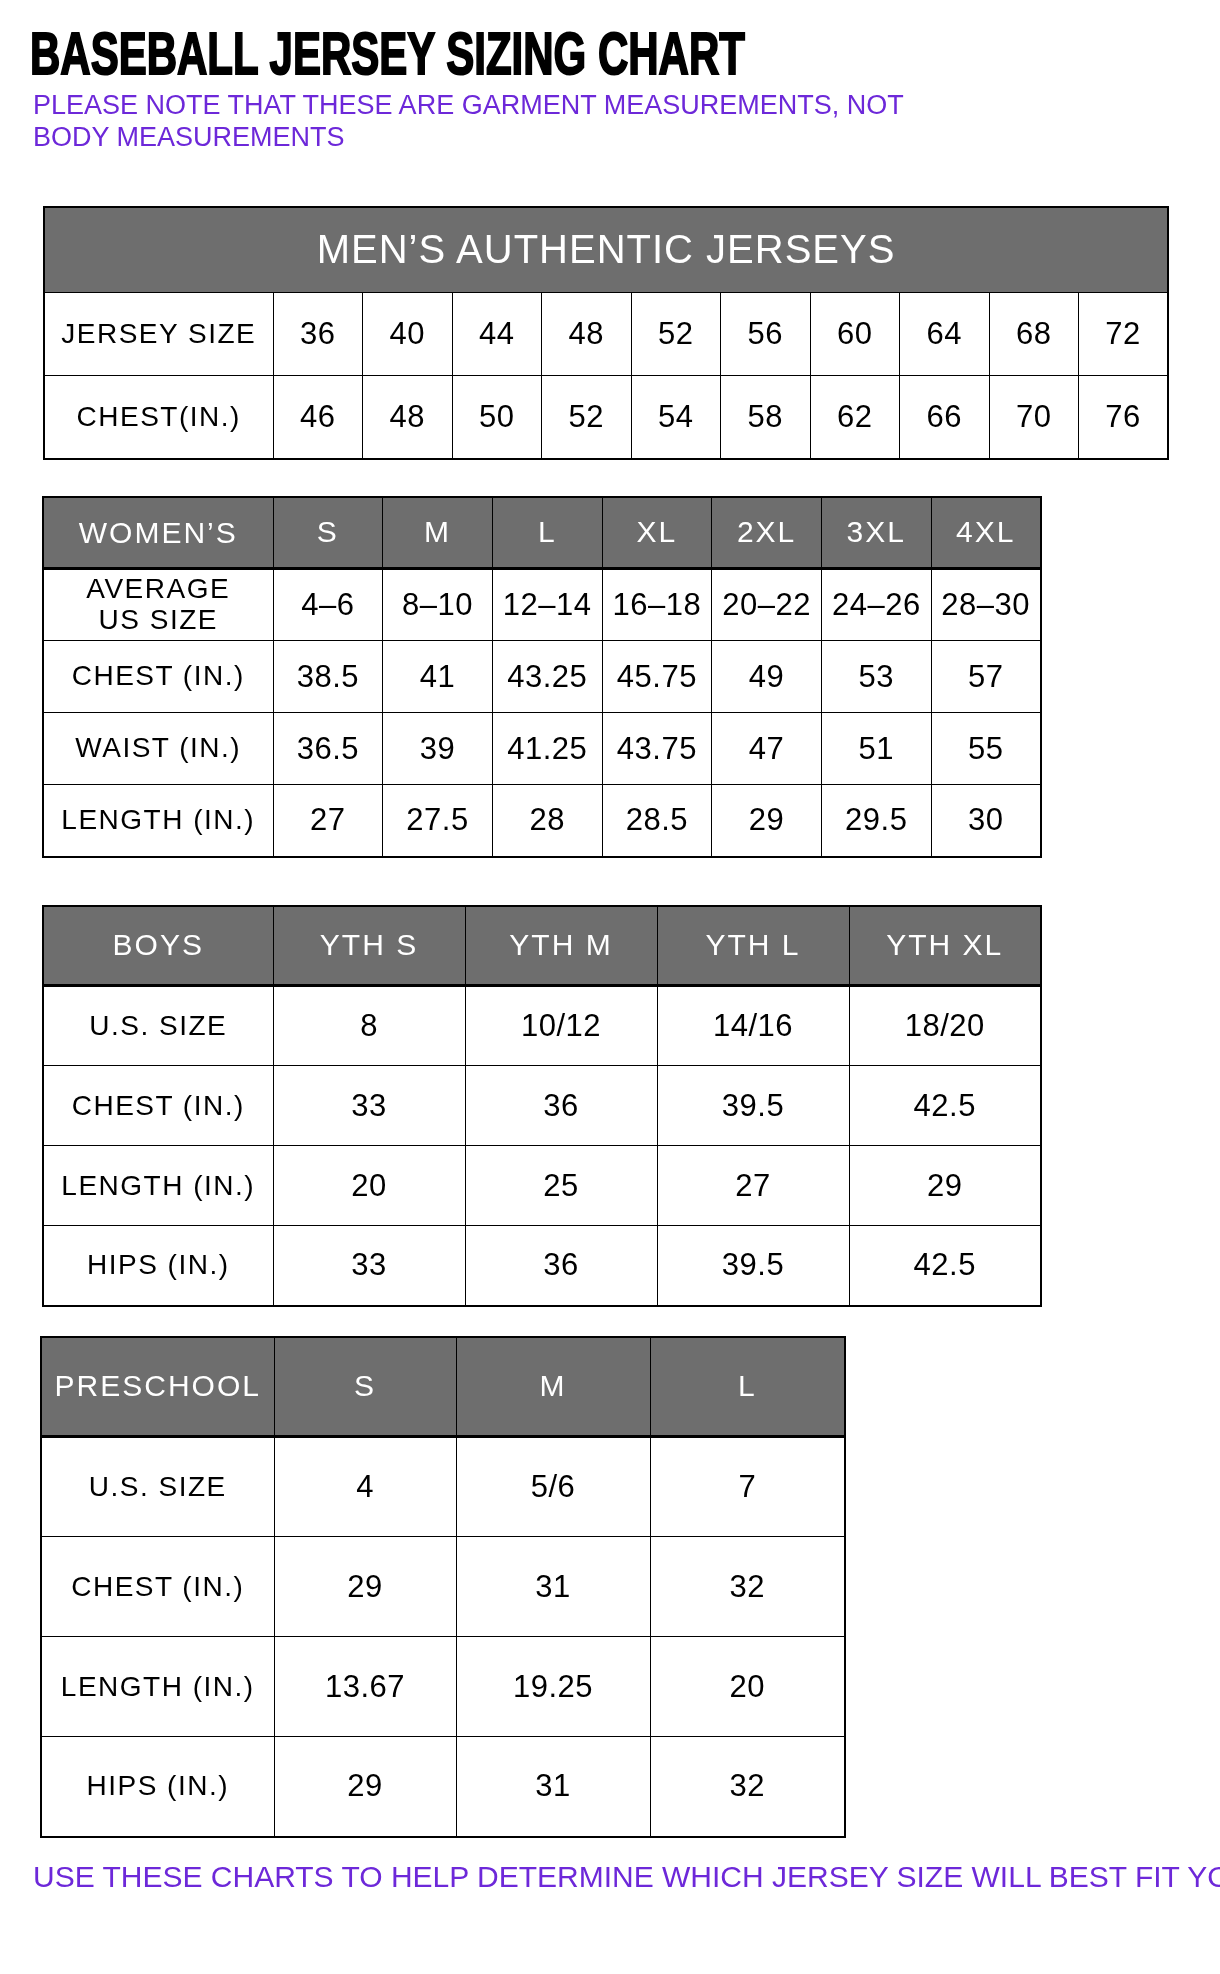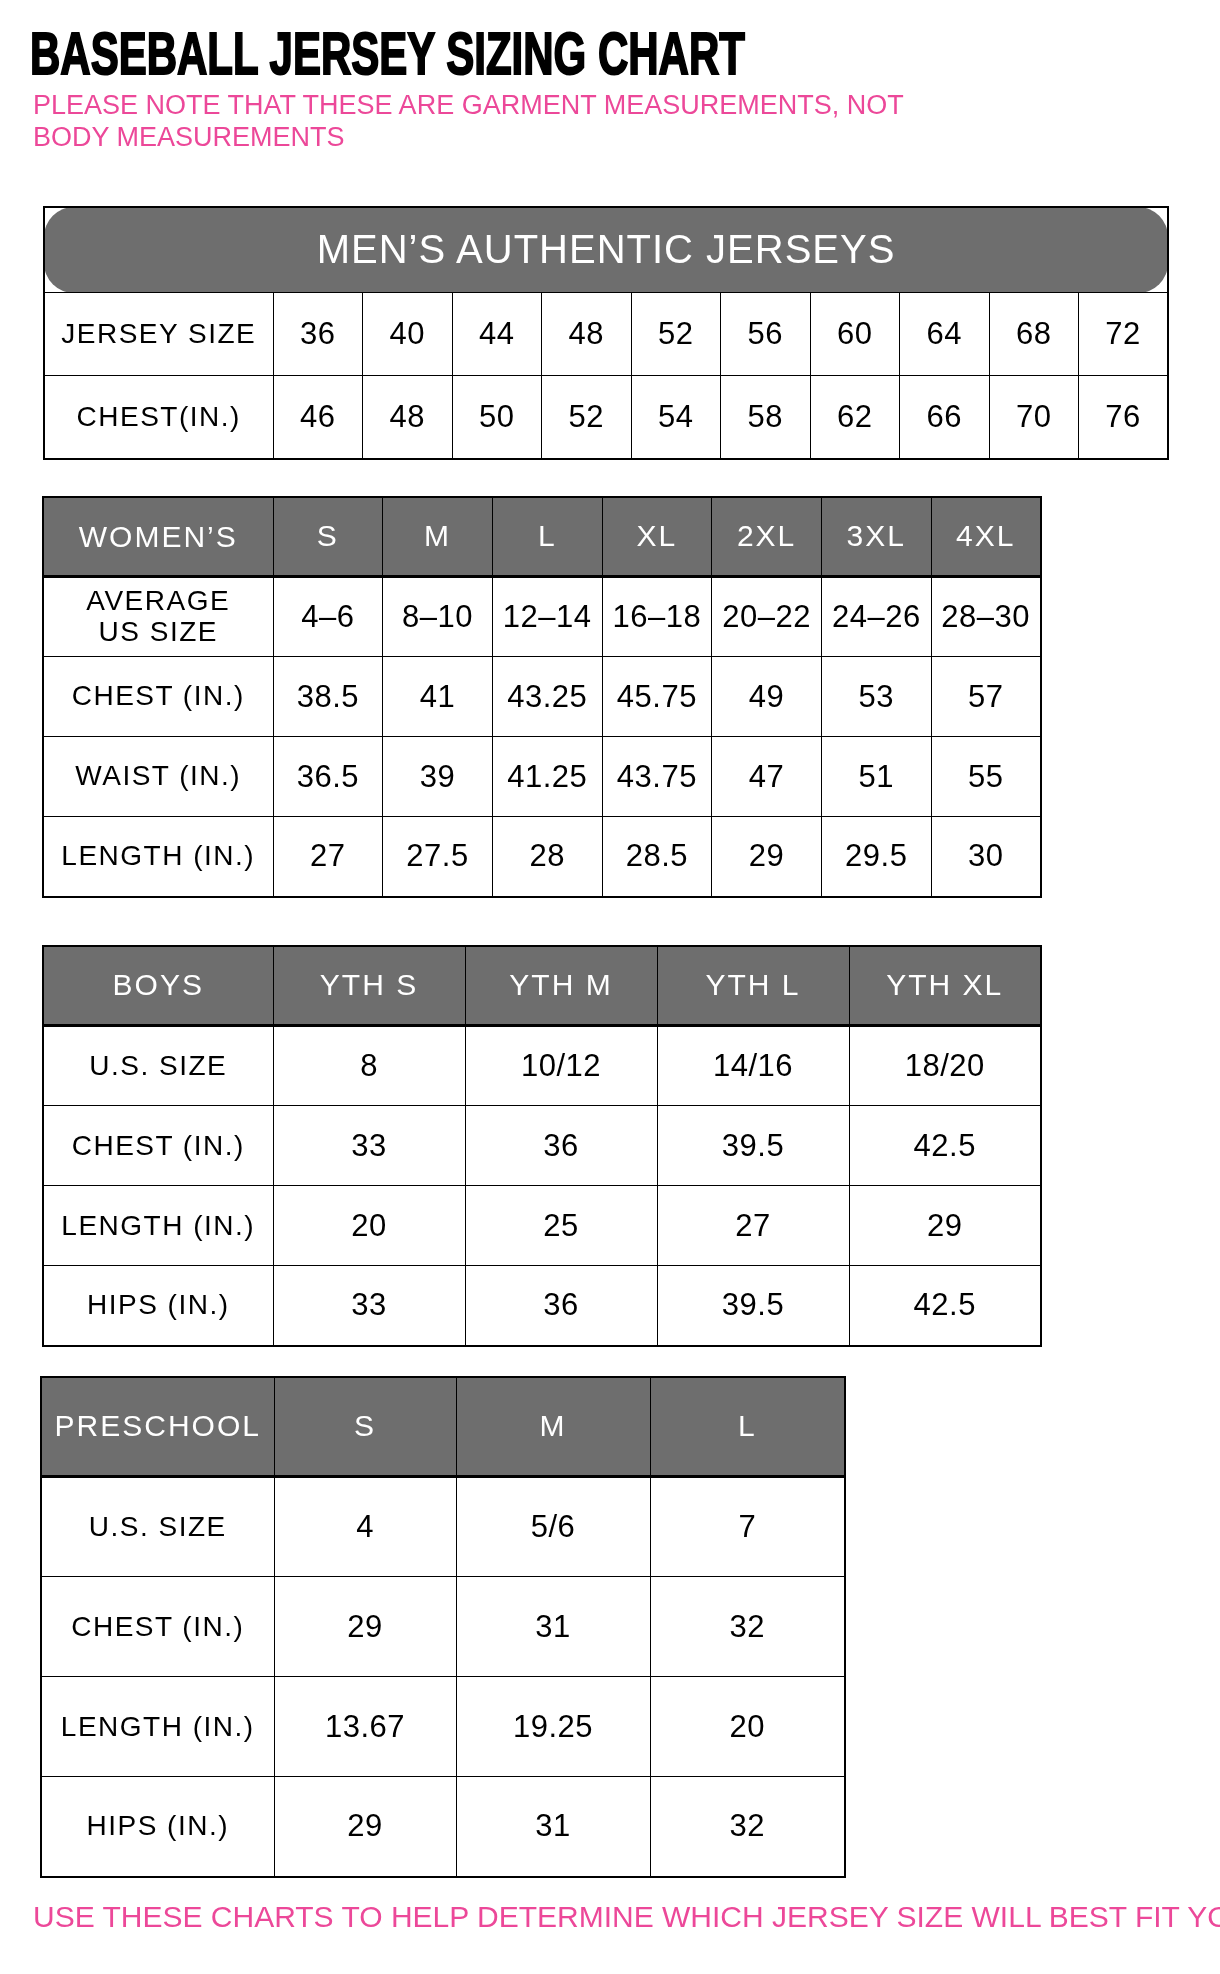--- a/index.html
+++ b/index.html
@@ -18,48 +18,48 @@
     white-space:nowrap;
   }
 
   .note{
     margin:6px 0 0 33px;
     width:900px;
     font-size:27px;
     line-height:1.18;
     font-weight:400;
   }
-  .red{color:#ec4899;}
+  .red{color:#6d28d9;}
 
   table.t{
     border-collapse:collapse;
     table-layout:fixed;
     border:2px solid #000;
   }
   table.t td{
     border:1px solid #000;
     text-align:center;
     vertical-align:middle;
     padding:0 2px;
     overflow:hidden;
   }
   .ghead{background:#6e6e6e;color:#ffffff;}
-  .mhead{font-size:40px;letter-spacing:1px;border-radius:30px;}
+  .mhead{font-size:40px;letter-spacing:1px;}
   .lab{font-size:28px;letter-spacing:1.5px;}
   .colh{font-size:31px;letter-spacing:1px;}
   .val{font-size:31px;letter-spacing:0.5px;}
   tr.graycols td{font-size:30px;letter-spacing:2px;}
   tr.graycols td.ghead{border-bottom:3px solid #000;}
 
   .t-mens{margin:52px 0 0 43px;width:1124px;}
   .t-mens tr{height:83px;}
   .t-mens tr.merged{height:86px;}
 
   .t-womens{margin:36px 0 0 42px;width:998px;}
-  .t-womens tr{height:80px;}
+  .t-womens tr{height:72px;}
   .t-womens .lab{line-height:1.1;}
 
   .t-boys{margin:47px 0 0 42px;width:998px;}
   .t-boys tr{height:80px;border-radius:19px;}
 
   .t-preschool{margin:29px 0 0 40px;width:804px;}
   .t-preschool tr{height:100px;}
 
   .footer{
     margin:22px 0 0 33px;

